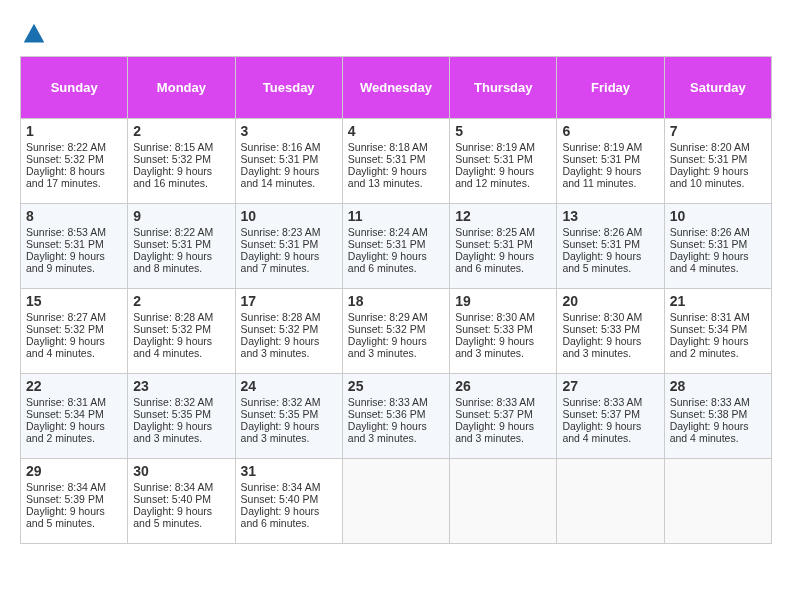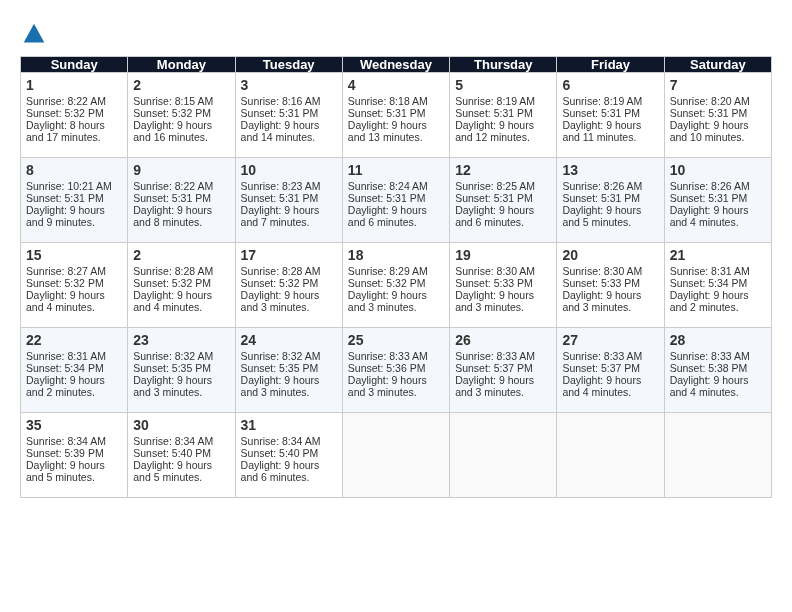--- a/index.html
+++ b/index.html
@@ -45,24 +45,24 @@
     .location {
       font-size: 15px;
       color: #555;
     }
     table {
       width: 100%;
       border-collapse: collapse;
       table-layout: fixed;
     }
     thead th {
-      background-color: #0f172a;
+      background-color: #d946ef;
       color: #fff;
       text-align: center;
-      padding: 0 4px;
+      padding: 23px 4px;
       font-size: 13px;
       font-weight: bold;
       border: 1px solid #ccc;
     }
     td {
       border: 1px solid #ccc;
       vertical-align: top;
       padding: 4px 5px;
       font-size: 10.5px;
       color: #333;
@@ -120,21 +120,21 @@
       <tr>
         <td><span class="day-num">1</span><span>Sunrise: 8:22 AM</span><br><span>Sunset: 5:32 PM</span><br><span>Daylight: 8 hours and 17 minutes.</span></td>
         <td><span class="day-num">2</span><span>Sunrise: 8:15 AM</span><br><span>Sunset: 5:32 PM</span><br><span>Daylight: 9 hours and 16 minutes.</span></td>
         <td><span class="day-num">3</span><span>Sunrise: 8:16 AM</span><br><span>Sunset: 5:31 PM</span><br><span>Daylight: 9 hours and 14 minutes.</span></td>
         <td><span class="day-num">4</span><span>Sunrise: 8:18 AM</span><br><span>Sunset: 5:31 PM</span><br><span>Daylight: 9 hours and 13 minutes.</span></td>
         <td><span class="day-num">5</span><span>Sunrise: 8:19 AM</span><br><span>Sunset: 5:31 PM</span><br><span>Daylight: 9 hours and 12 minutes.</span></td>
         <td><span class="day-num">6</span><span>Sunrise: 8:19 AM</span><br><span>Sunset: 5:31 PM</span><br><span>Daylight: 9 hours and 11 minutes.</span></td>
         <td><span class="day-num">7</span><span>Sunrise: 8:20 AM</span><br><span>Sunset: 5:31 PM</span><br><span>Daylight: 9 hours and 10 minutes.</span></td>
       </tr>
       <tr>
-        <td><span class="day-num">8</span><span>Sunrise: 10:21 AM</span><br><span>Sunset: 5:31 PM</span><br><span>Daylight: 9 hours and 9 minutes.</span></td>
+        <td><span class="day-num">8</span><span>Sunrise: 8:53 AM</span><br><span>Sunset: 5:31 PM</span><br><span>Daylight: 9 hours and 9 minutes.</span></td>
         <td><span class="day-num">9</span><span>Sunrise: 8:22 AM</span><br><span>Sunset: 5:31 PM</span><br><span>Daylight: 9 hours and 8 minutes.</span></td>
         <td><span class="day-num">10</span><span>Sunrise: 8:23 AM</span><br><span>Sunset: 5:31 PM</span><br><span>Daylight: 9 hours and 7 minutes.</span></td>
         <td><span class="day-num">11</span><span>Sunrise: 8:24 AM</span><br><span>Sunset: 5:31 PM</span><br><span>Daylight: 9 hours and 6 minutes.</span></td>
         <td><span class="day-num">12</span><span>Sunrise: 8:25 AM</span><br><span>Sunset: 5:31 PM</span><br><span>Daylight: 9 hours and 6 minutes.</span></td>
         <td><span class="day-num">13</span><span>Sunrise: 8:26 AM</span><br><span>Sunset: 5:31 PM</span><br><span>Daylight: 9 hours and 5 minutes.</span></td>
         <td><span class="day-num">10</span><span>Sunrise: 8:26 AM</span><br><span>Sunset: 5:31 PM</span><br><span>Daylight: 9 hours and 4 minutes.</span></td>
       </tr>
       <tr>
         <td><span class="day-num">15</span><span>Sunrise: 8:27 AM</span><br><span>Sunset: 5:32 PM</span><br><span>Daylight: 9 hours and 4 minutes.</span></td>
         <td><span class="day-num">2</span><span>Sunrise: 8:28 AM</span><br><span>Sunset: 5:32 PM</span><br><span>Daylight: 9 hours and 4 minutes.</span></td>
@@ -147,21 +147,21 @@
       <tr>
         <td><span class="day-num">22</span><span>Sunrise: 8:31 AM</span><br><span>Sunset: 5:34 PM</span><br><span>Daylight: 9 hours and 2 minutes.</span></td>
         <td><span class="day-num">23</span><span>Sunrise: 8:32 AM</span><br><span>Sunset: 5:35 PM</span><br><span>Daylight: 9 hours and 3 minutes.</span></td>
         <td><span class="day-num">24</span><span>Sunrise: 8:32 AM</span><br><span>Sunset: 5:35 PM</span><br><span>Daylight: 9 hours and 3 minutes.</span></td>
         <td><span class="day-num">25</span><span>Sunrise: 8:33 AM</span><br><span>Sunset: 5:36 PM</span><br><span>Daylight: 9 hours and 3 minutes.</span></td>
         <td><span class="day-num">26</span><span>Sunrise: 8:33 AM</span><br><span>Sunset: 5:37 PM</span><br><span>Daylight: 9 hours and 3 minutes.</span></td>
         <td><span class="day-num">27</span><span>Sunrise: 8:33 AM</span><br><span>Sunset: 5:37 PM</span><br><span>Daylight: 9 hours and 4 minutes.</span></td>
         <td><span class="day-num">28</span><span>Sunrise: 8:33 AM</span><br><span>Sunset: 5:38 PM</span><br><span>Daylight: 9 hours and 4 minutes.</span></td>
       </tr>
       <tr>
-        <td><span class="day-num">35</span><span>Sunrise: 8:34 AM</span><br><span>Sunset: 5:39 PM</span><br><span>Daylight: 9 hours and 5 minutes.</span></td>
+        <td><span class="day-num">29</span><span>Sunrise: 8:34 AM</span><br><span>Sunset: 5:39 PM</span><br><span>Daylight: 9 hours and 5 minutes.</span></td>
         <td><span class="day-num">30</span><span>Sunrise: 8:34 AM</span><br><span>Sunset: 5:40 PM</span><br><span>Daylight: 9 hours and 5 minutes.</span></td>
         <td><span class="day-num">31</span><span>Sunrise: 8:34 AM</span><br><span>Sunset: 5:40 PM</span><br><span>Daylight: 9 hours and 6 minutes.</span></td>
         <td></td>
         <td></td>
         <td></td>
         <td></td>
       </tr>
     </tbody>
 </table>
 

